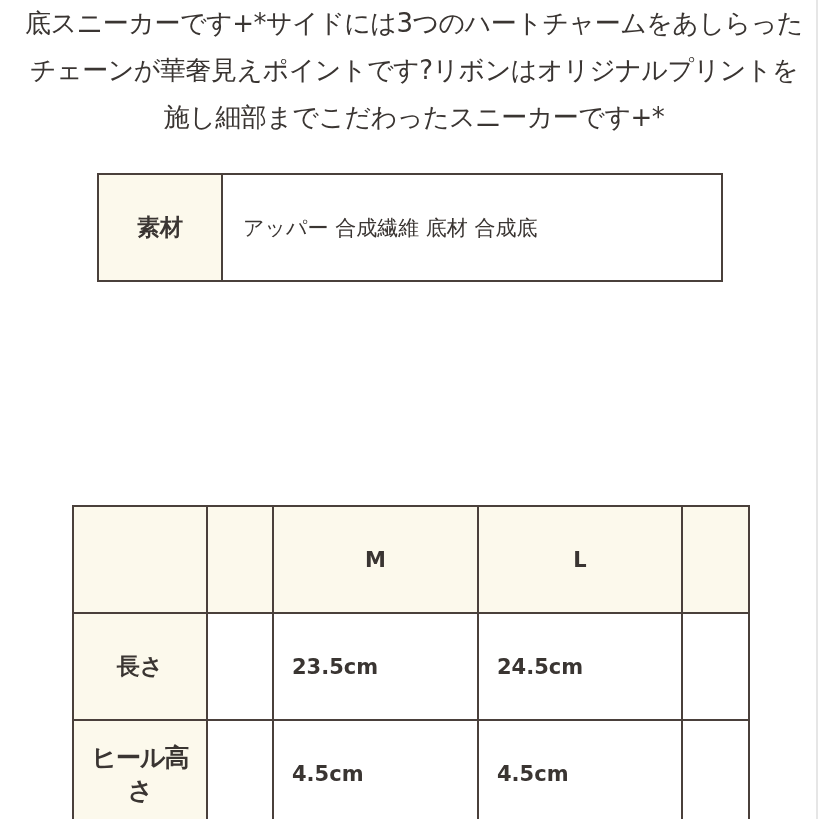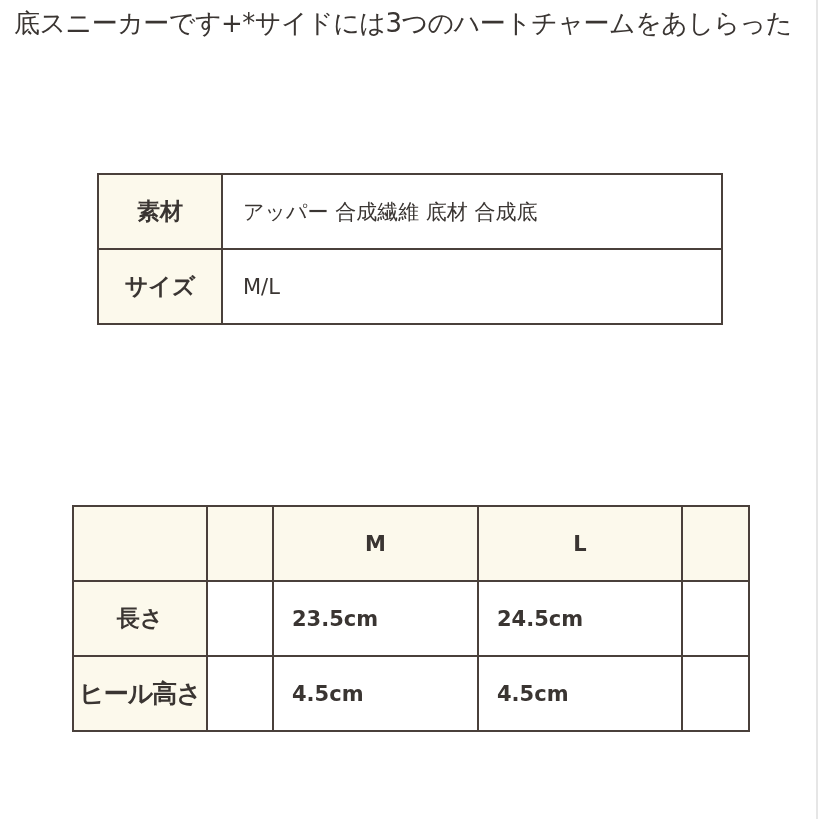--- a/index.html
+++ b/index.html
@@ -6,60 +6,59 @@
   body {
     width: 819px; height: 819px; overflow: hidden; position: relative;
     background: #ffffff;
     font-family: "DejaVu Sans", "Liberation Sans", sans-serif;
     color: #3a3532;
   }
   .desc {
     position: absolute; left: 14px; top: 0px; width: 800px;
     font-size: 26px; line-height: 47px; letter-spacing: -0.5px;
     color: #3a3532;
+    text-align: center;
   }
   .desc .line { display: block; white-space: nowrap; height: 47px; }
   .right-edge {
     position: absolute; left: 816px; top: 0; width: 2px; height: 819px;
     background: #e6e6e6;
   }
   table { border-collapse: collapse; position: absolute; table-layout: fixed; }
   td {
-    border: 2.5px solid #4a403b; padding: 0; vertical-align: middle;
+    border: 2.5px solid #4a403b; padding: 16px; vertical-align: middle;
     font-size: 21px; color: #3a3532; background: #ffffff;
   }
   td.hd { background: #fcf9ec; font-weight: bold; text-align: center; font-size: 23px; }
   td.val { padding-left: 20px; border-radius: 24px; }
   td.colhd { background: #fcf9ec; font-weight: bold; text-align: center; font-size: 21px; }
   #spec { left: 97px; top: 173px; width: 624px; }
   #spec td { height: 73px; }
   #size { left: 72px; top: 505px; width: 676px; }
   #size td { height: 73px; }
   #size td.val { padding-left: 18px; font-weight: bold; }
 </style>
 </head>
 <body>
 
 <div class="desc">
   <span class="line">底スニーカーです+*サイドには3つのハートチャームをあしらった</span>
+  <span class="line">チェーンが華奢見えポイントです?リボンはオリジナルプリントを</span>
+  <span class="line">施し細部までこだわったスニーカーです+*</span>
 </div>
 
 <table id="spec">
   <colgroup>
       <col style="width:124px">
       <col style="width:500px">
     </colgroup>
   <tbody>
       <tr>
     <td class="hd">素材</td>
     <td class="val">アッパー 合成繊維 底材 合成底</td>
-  </tr>
-  <tr>
-    <td class="hd">サイズ</td>
-    <td class="val">M/L</td>
   </tr>
 </tbody>
   </table>
 
 <table id="size">
   <colgroup>
     <col style="width:134px">
       <col style="width:66px">
       <col style="width:205px">
       <col style="width:204px">

